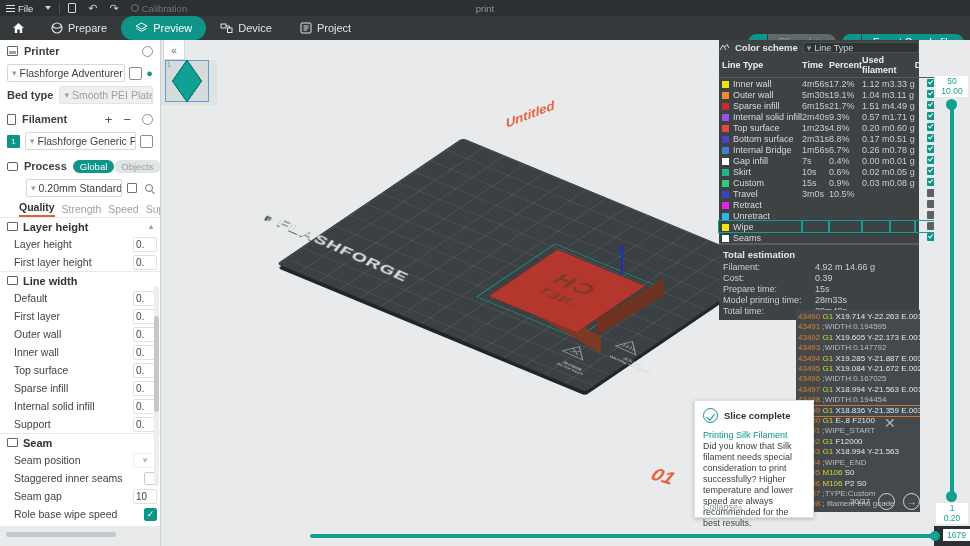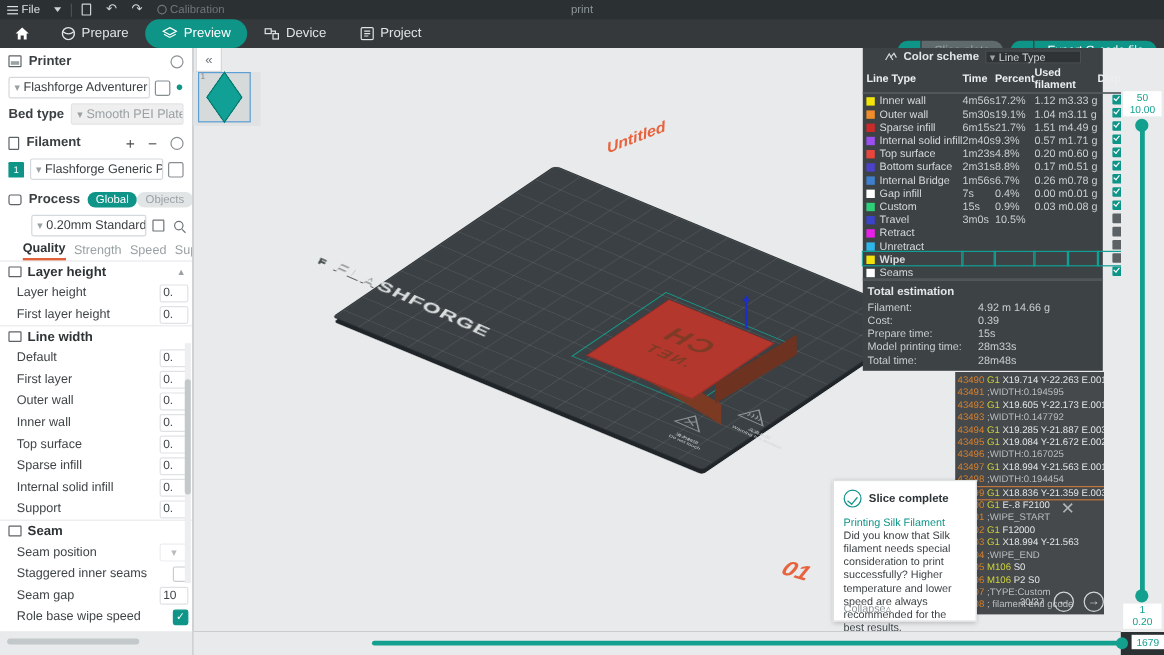--- a/index.html
+++ b/index.html
@@ -201,41 +201,41 @@
   #model .glyphs .l2 { font-size:17px; }
   #zarrow { position:absolute; left:460px; top:210px; width:2px; height:24px; background:#1b2ecc;}
   #zarrow:before{content:"";position:absolute;left:-2px;top:-4px;border-left:3px solid transparent;
     border-right:3px solid transparent;border-bottom:5px solid #1b2ecc;}
 
   
   #legend {
     position:absolute; left:719px; top:40px; width:200px;
     background:#3d4245; color:#e2e6e8; font-size:9px;
   }
-  #legend-hdr { display:flex; align-items:center; gap:5px; height:14px; padding:1px 18px 0;}
+  #legend-hdr { display:flex; align-items:center; gap:5px; height:14px; padding:1px 0 0;}
   #legend-hdr .lbl { font-weight:bold; font-size:9.5px; }
   #legend-select {
     flex:1; height:11px; background:#2f3336; border:1px solid #4b5053; color:#cfd4d6;
     display:flex; align-items:center; gap:3px; padding:0 3px; font-size:9px;
   }
   table.lt { width:100%; border-collapse:collapse; }
   table.lt th {
     font-size:9px; text-align:left; font-weight:bold; color:#eceeef; padding:1px 0 2px;
     border-bottom:1px solid #575c5f;
   }
   table.lt td { font-size:9px; padding:0.5px 0; color:#c9cecf; white-space:nowrap; }
   table.lt td.name { color:#d6dadb; }
   .swt { display:inline-block; width:7px; height:7px; margin:0 4px 0 3px; vertical-align:-1px;}
   .chk { width:8px;height:8px;background:#0f9488;border-radius:1px;display:inline-block;
          position:relative; }
   .chk:after{content:"";position:absolute;left:2px;top:0.5px;width:2px;height:4px;
          border:solid #fff;border-width:0 1.2px 1.2px 0;transform:rotate(40deg);}
   .chk.off { background:#5b6164; }
   .chk.off:after { display:none; }
-  tr.sel td { outline:1px solid #10a095;font-weight:bold; }
+  tr.sel td { outline:1px solid #10a095; }
   #total-hdr { font-weight:bold; font-size:9.5px; padding:4px 4px 2px; border-top:1px solid #575c5f;}
   .tot-row { display:flex; font-size:9px; color:#c9cecf; padding:0 4px; line-height:11px;}
   .tot-row .k { width:92px; }
   #tot-box { border-top:1px solid #575c5f; padding-bottom:3px;}
 
   
   #gcode {
     position:absolute; left:796px; top:310px; width:124px; height:202px;
     background:#46494b; padding:2px 0 0 2px; overflow:hidden;
     font-family:"Liberation Sans", sans-serif; font-size:8px; line-height:10.4px;
@@ -667,20 +667,28 @@
           <td>0.26 m</td>
           <td>0.78 g</td>
           <td style="text-align:center"><span class="chk"></span></td>
         </tr>
         <tr>
           <td class="name"><span class="swt" style="background:#ffffff"></span><span>Gap infill</span></td>
           <td>7s</td>
           <td>0.4%</td>
           <td>0.00 m</td>
           <td>0.01 g</td>
+          <td style="text-align:center"><span class="chk"></span></td>
+        </tr>
+        <tr>
+          <td class="name"><span class="swt" style="background:#19b88f"></span><span>Skirt</span></td>
+          <td>10s</td>
+          <td>0.6%</td>
+          <td>0.02 m</td>
+          <td>0.05 g</td>
           <td style="text-align:center"><span class="chk"></span></td>
         </tr>
         <tr>
           <td class="name"><span class="swt" style="background:#2fcf7a"></span><span>Custom</span></td>
           <td>15s</td>
           <td>0.9%</td>
           <td>0.03 m</td>
           <td>0.08 g</td>
           <td style="text-align:center"><span class="chk"></span></td>
         </tr>

